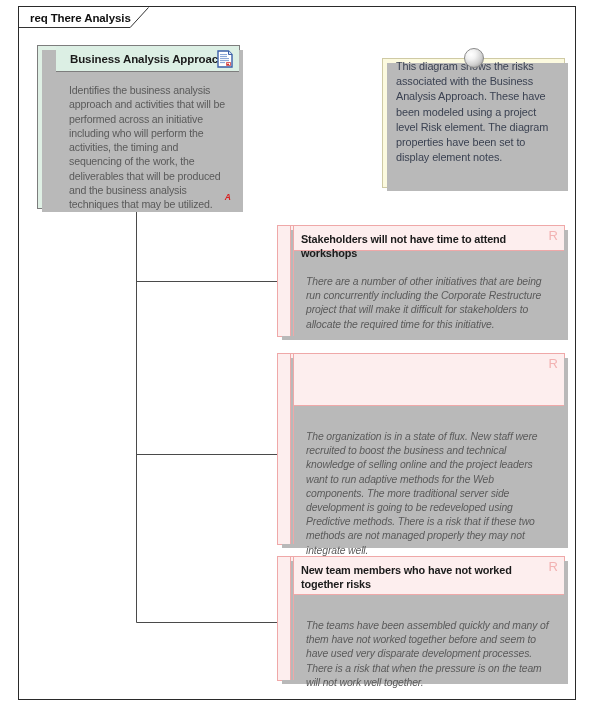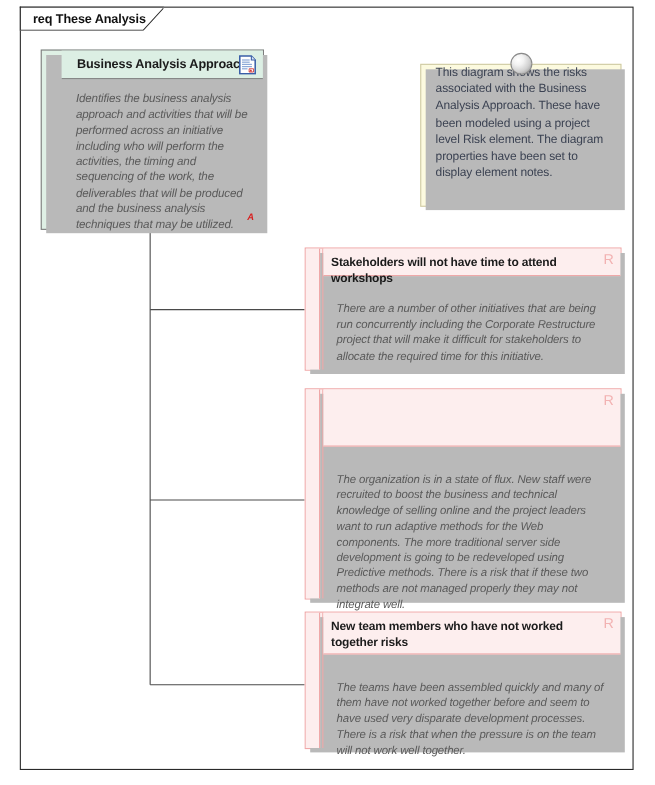--- a/index.html
+++ b/index.html
@@ -113,21 +113,20 @@
     height: 18px;
   }
   #ba-approach-body {
     padding: 11px 10px 0 13px;
     position: relative;
     height: 136px;
     box-sizing: border-box;
   }
   #ba-approach-note {
     font-size: 10.6px;
-    font-style: italic;
     color: #5a5a5a;
     line-height: 14.3px;
     letter-spacing: -0.15px;
   }
   #ba-approach-marker {
     position: absolute;
     right: 8px;
     bottom: 6px;
     font-size: 8.5px;
     font-weight: bold;
@@ -246,21 +245,21 @@
     pointer-events: none;
   }
 </style>
 </head>
 <body>
 
 <div id="diagram-frame"></div>
 
 <div id="frame-tab" style="width: 131px;">
   <div class="tab-inner">
-    <span class="tab-text">req These Analysis</span>
+    <span class="tab-text">req There Analysis</span>
   </div>
   <svg class="tab-edge" viewBox="0 0 131 22" preserveAspectRatio="none">
     <path d="M 0 21.5 L 112 21.5 L 130.5 0.5" fill="none" stroke="#2a2a2a" stroke-width="1"></path>
   </svg>
 </div>
 
 <svg id="connectors">
 
   <path d="M 136.5 210 L 136.5 622.5" fill="none" stroke="#4a4a4a" stroke-width="1"></path>
 

